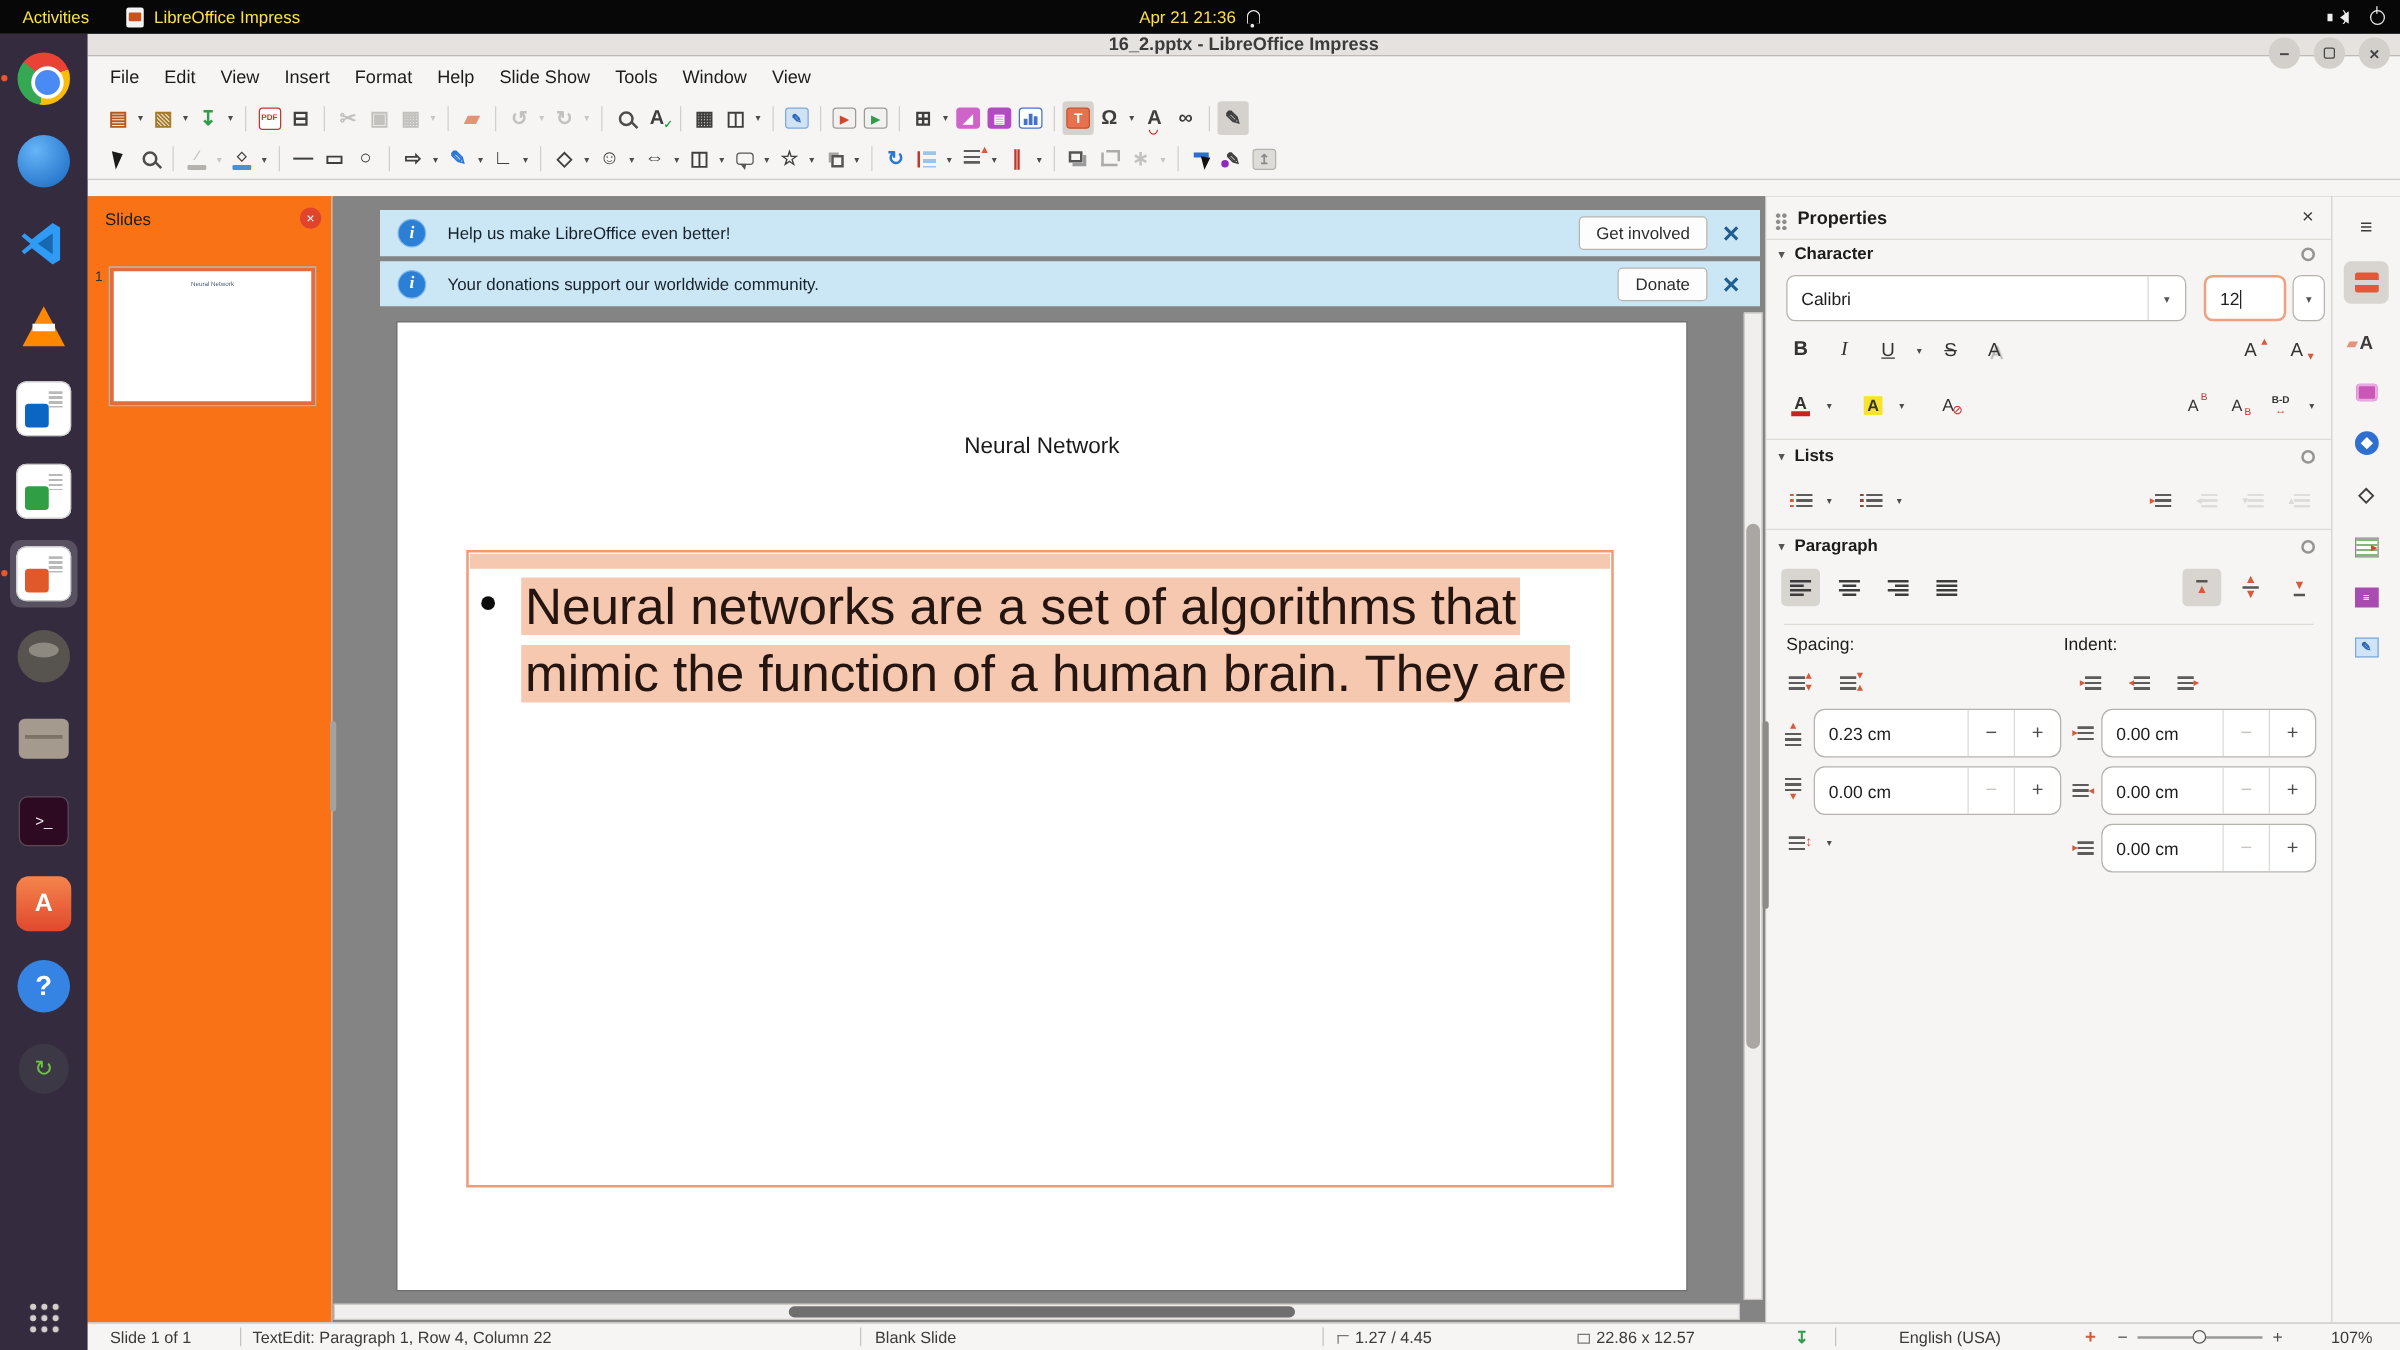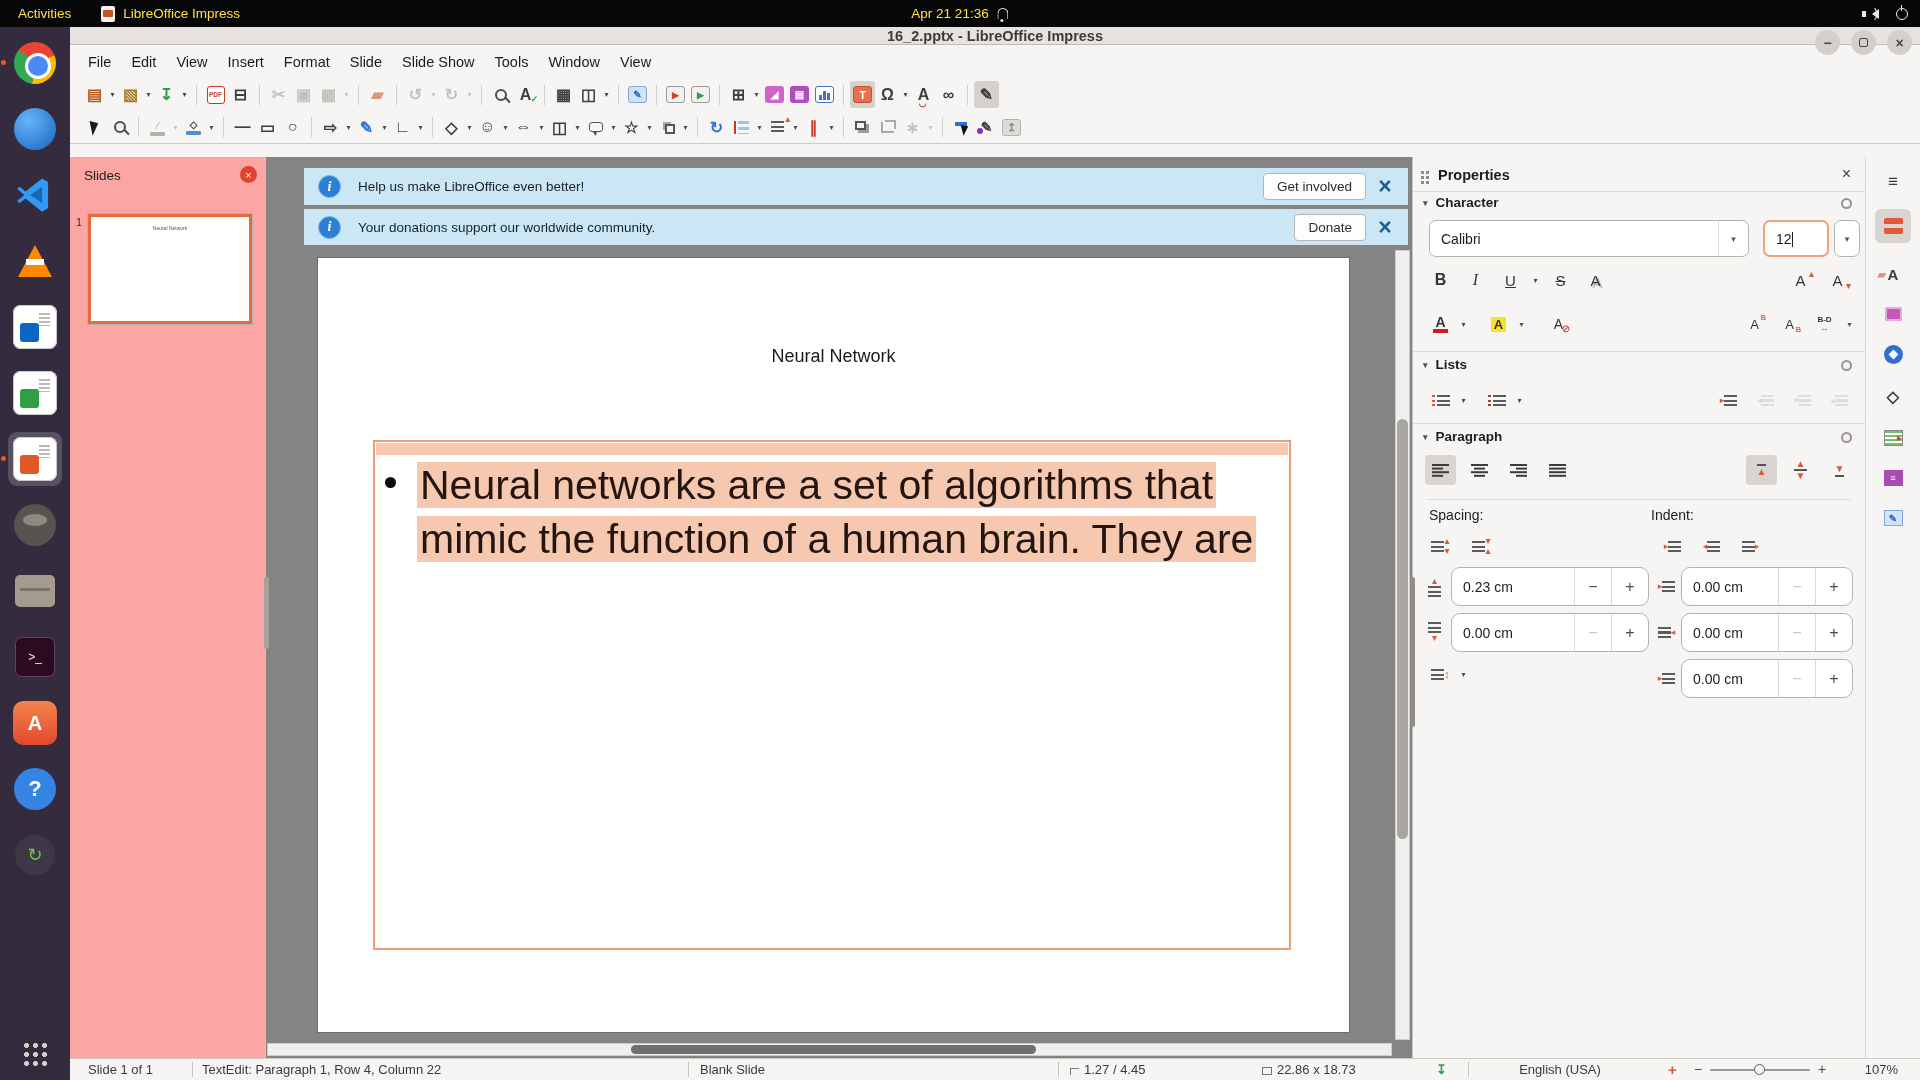--- a/index.html
+++ b/index.html
@@ -94,21 +94,21 @@
   .glueico::before{content:"";position:absolute;left:0;top:1px;width:12px;height:4px;background:#2d6fd0;}
   .glueico::after{content:"";position:absolute;right:0;top:3px;border-left:7px solid #111;border-top:3px solid transparent;border-bottom:8px solid transparent;transform:rotate(-15deg);}
   .ptsico{position:relative;font-size:14px;color:#3d3d3d;}
   .ptsico i{position:absolute;left:-4px;bottom:1px;width:6px;height:6px;border-radius:50%;background:#8d2bbf;}
   .arr{font-size:9px;color:#d75a3a;line-height:1;}
   .arr.g{color:#b5b2ae;}
   .stack{display:flex;flex-direction:column;align-items:center;line-height:1;gap:0px;}
 
   
   .content{position:absolute;left:0;right:0;top:130px;bottom:22px;background:#848484;}
-  .slidespanel{position:absolute;left:0;top:0;bottom:0;width:196px;background:#fca5a5;border-right:1px solid #c9c5c1;}
+  .slidespanel{position:absolute;left:0;top:0;bottom:0;width:196px;background:#f97316;border-right:1px solid #c9c5c1;}
   .sp-title{position:absolute;left:14px;top:11px;font-size:13.5px;color:#1c1c1c;}
   .sp-close{position:absolute;right:8px;top:9px;width:17px;height:17px;border-radius:50%;background:#e0442c;color:#fff;font-size:11px;display:flex;align-items:center;justify-content:center;}
   .thumbwrap{position:absolute;left:18px;top:57px;width:164px;height:110px;background:#fff;border:3px solid #e56b3c;box-shadow:0 0 0 1px #b5b2ae;}
   .thumb-title{position:absolute;top:8px;left:0;right:0;text-align:center;font-size:5px;color:#44597a;}
   .sp-num{position:absolute;left:6px;top:59px;font-size:11px;color:#333;}
   .pill{position:absolute;width:5px;border-radius:3px;background:#a5a19d;z-index:5;}
 
   .canvas{position:absolute;left:197px;right:508px;top:0;bottom:0;background:#848484;}
   .notif{position:absolute;left:37px;width:1104px;background:#cbe6f5;display:flex;align-items:center;padding:0 10px 0 14px;}
   .ninfo{width:23px;height:23px;border-radius:50%;background:#2b7fd4;border:1.5px solid #7db7e8;color:#fff;font-size:14px;font-weight:bold;font-family:"Liberation Serif",serif;font-style:italic;display:flex;align-items:center;justify-content:center;flex:none;}
@@ -286,21 +286,21 @@
         </span>
       <span class="wbtn" style="right:8px">×</span>
     </div>
 
     <div class="menubar">
       <span class="mitem">File</span>
       <span class="mitem">Edit</span>
       <span class="mitem">View</span>
       <span class="mitem">Insert</span>
       <span class="mitem">Format</span>
-      <span class="mitem">Slide</span>
+      <span class="mitem">Help</span>
       <span class="mitem">Slide Show</span>
       <span class="mitem">Tools</span>
       <span class="mitem">Window</span>
       <span class="mitem">View</span>
     </div>
 
     <div class="tb tb1">
       <span class="tbtn">
           <b class="c-new">▤</b>
         </span>
@@ -872,21 +872,21 @@
     </div>
 
     <div class="statusbar">
       <span class="sitem" style="left:18px">Slide 1 of 1</span>
       <span class="ssep" style="left:122px"></span>
       <span class="sitem" style="left:132px">TextEdit: Paragraph 1, Row 4, Column 22</span>
       <span class="ssep" style="left:618px"></span>
       <span class="sitem" style="left:630px">Blank Slide</span>
       <span class="ssep" style="left:988px"></span>
       <span class="sitem" style="left:1000px"><span class="posico"></span><span>1.27 / 4.45</span></span>
-      <span class="sitem" style="left:1192px"><span class="sizico"></span><span>22.86 x 18.73</span></span>
+      <span class="sitem" style="left:1192px"><span class="sizico"></span><span>22.86 x 12.57</span></span>
       <span class="sitem saveico" style="left:1366px">↧</span>
       <span class="ssep" style="left:1398px"></span>
       <span class="sitem" style="left:1400px;width:180px;text-align:center">English (USA)</span>
       <span class="sitem fitico" style="left:1598px">+</span>
       <span class="sitem zpm" style="left:1624px">−</span>
       <span class="ztrack" style="left:1640px">
           <span class="zknob"></span>
         </span>
       <span class="sitem zpm" style="left:1748px">+</span>
       <span class="sitem" style="right:22px">107%</span>

